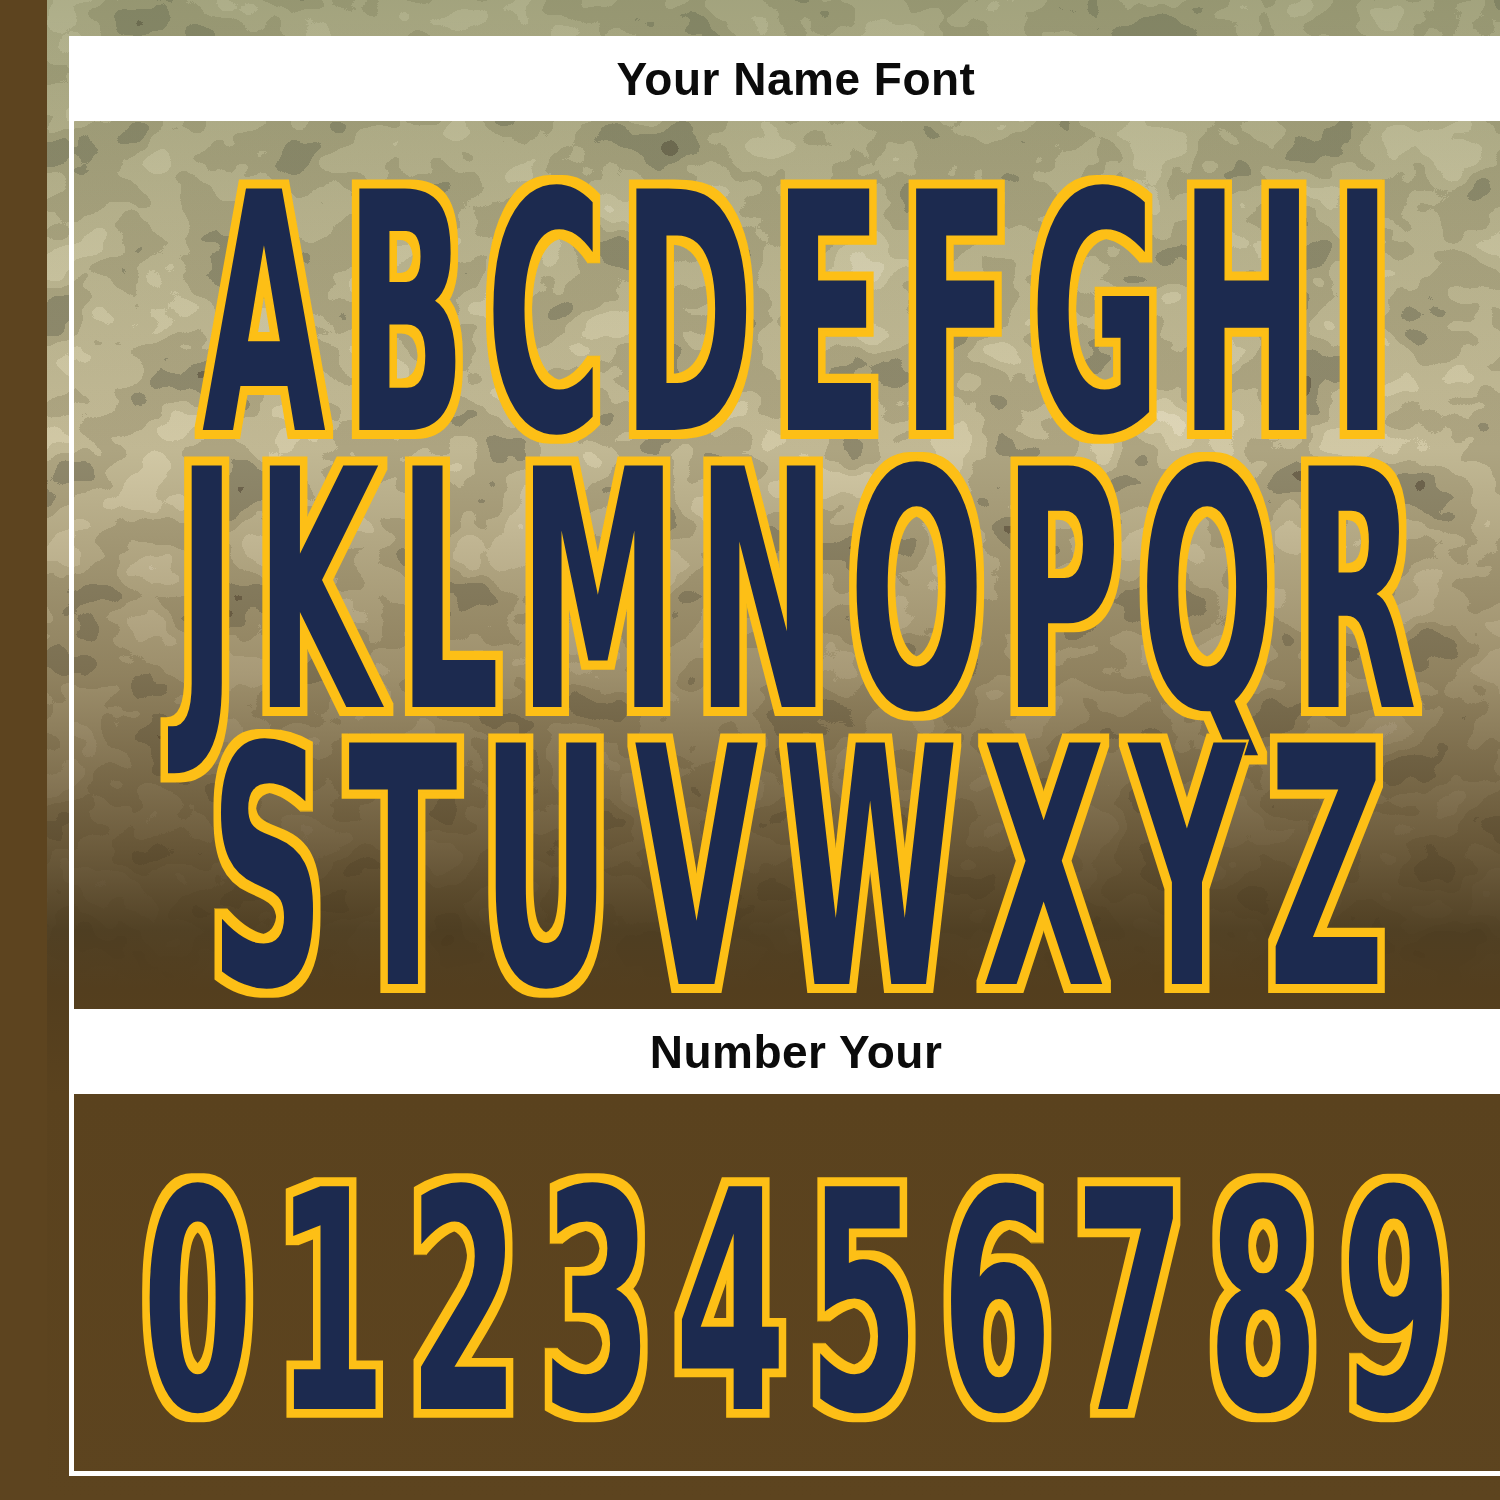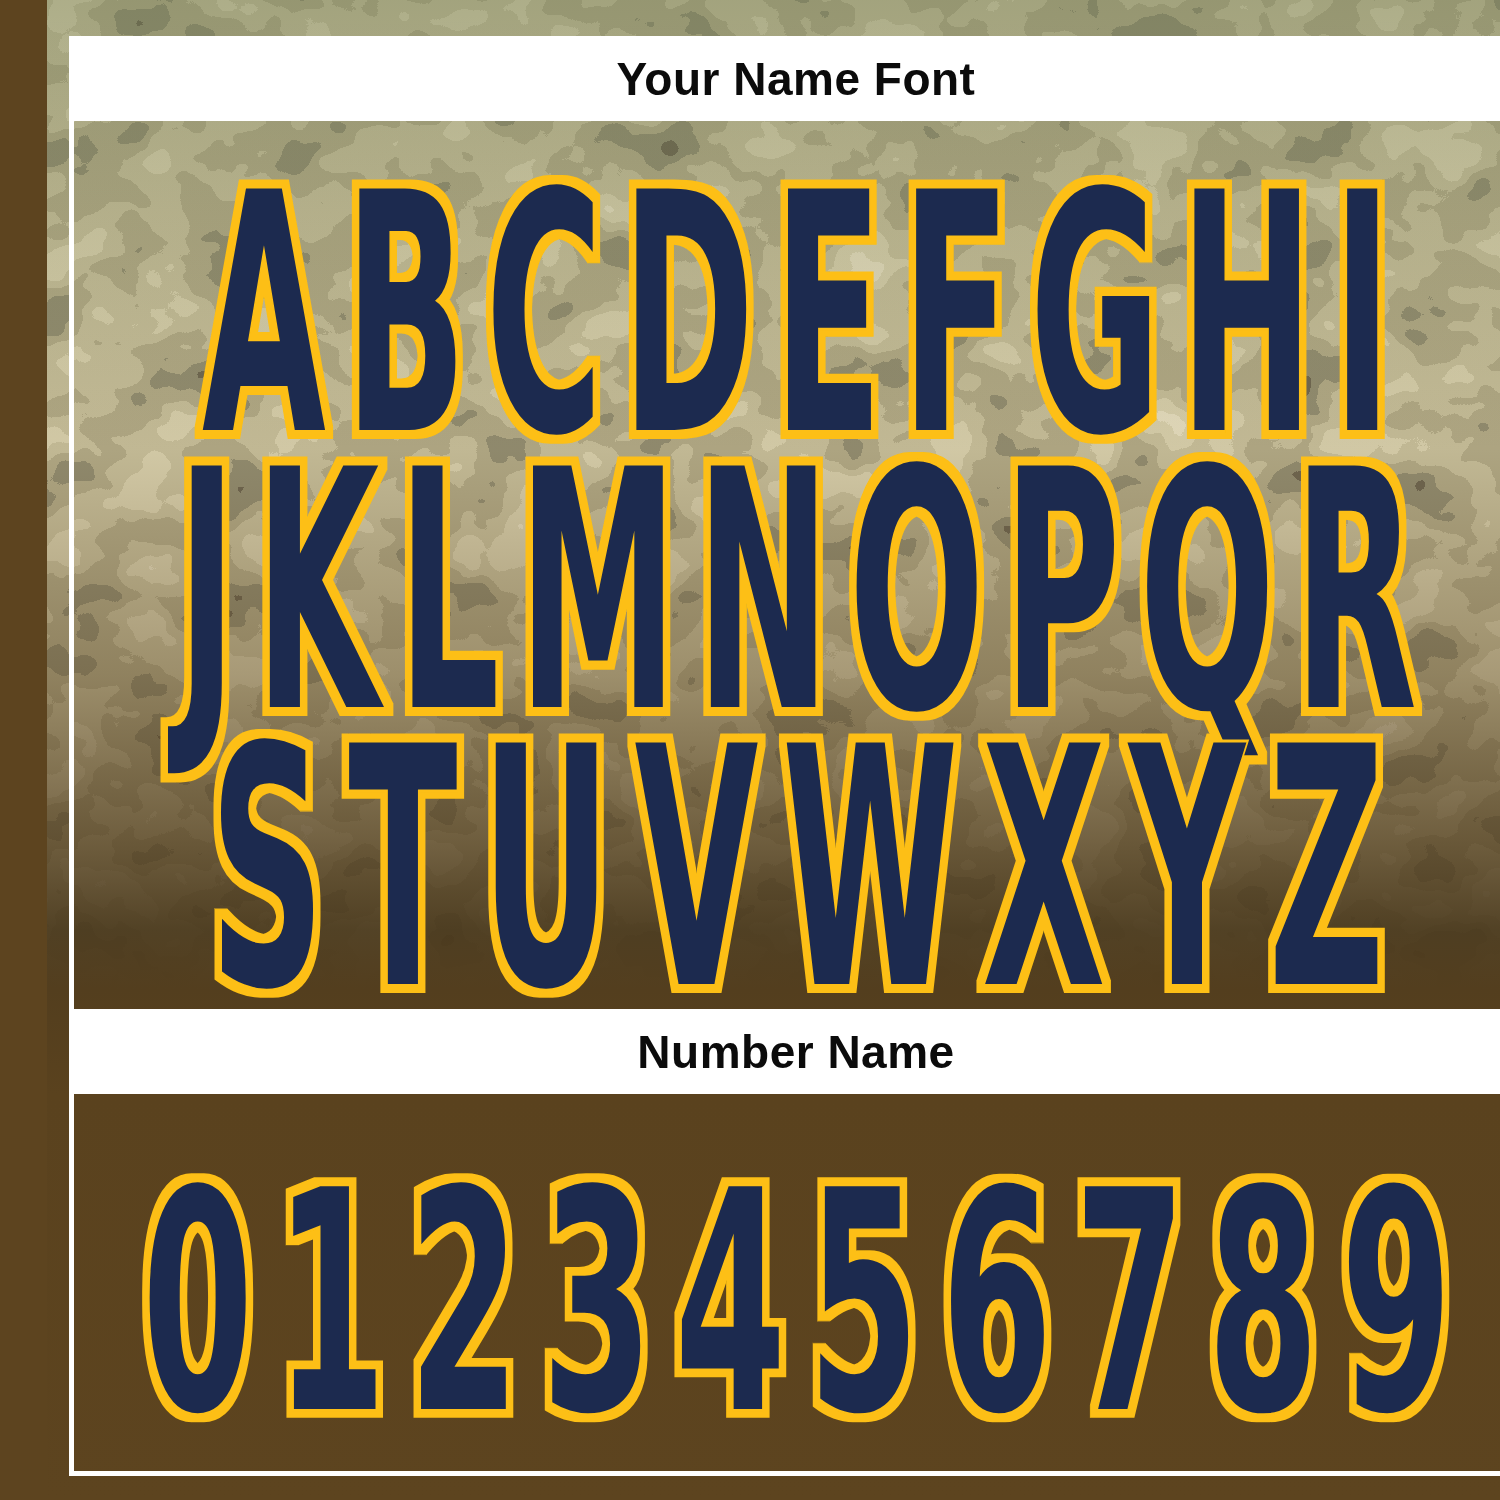--- a/index.html
+++ b/index.html
@@ -110,21 +110,21 @@
 
   <div class="tint-green"></div>
   <div class="tint-brown"></div>
 
   <div class="frame"></div>
 
   <div class="band band-name">
     <span class="band-title">Your Name Font</span>
   </div>
   <div class="band band-number">
-    <span class="band-title">Number Name</span>
+    <span class="band-title">Number Your</span>
   </div>
 
   <svg class="glyphs" viewBox="0 0 1500 1500" xmlns="http://www.w3.org/2000/svg">
     <defs>
       <filter id="gold-outline" x="-10%" y="-10%" width="120%" height="120%">
         <feMorphology in="SourceAlpha" operator="dilate" radius="6" result="dil"></feMorphology>
         <feFlood flood-color="#fdbf12" result="gold"></feFlood>
         <feComposite in="gold" in2="dil" operator="in" result="outline"></feComposite>
         <feMerge>
           <feMergeNode in="outline"></feMergeNode>

